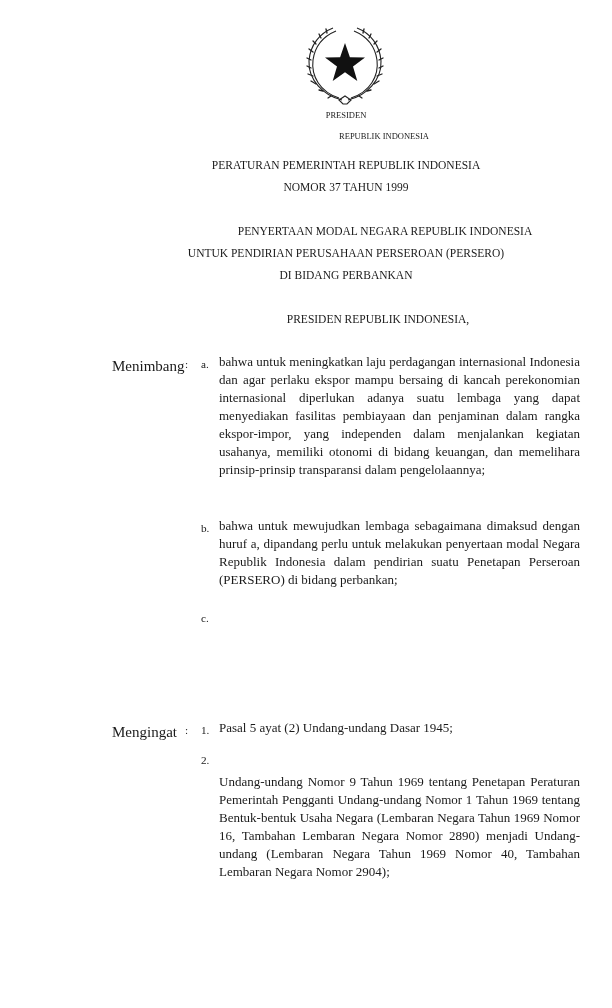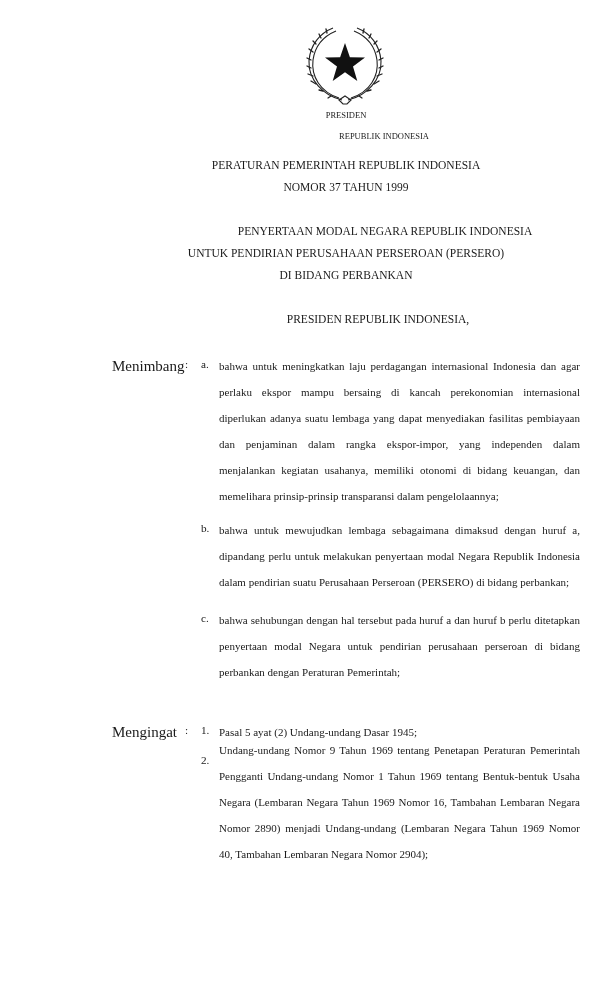--- a/index.html
+++ b/index.html
@@ -11,21 +11,21 @@
     .page { position: absolute; left: 0; top: 0; width: 612px; height: 1008px; margin-left: 40px; }
     .emblem { position: absolute; left: 266px; top: 24px; width: 78px; height: 82px; }
     .center { position: absolute; left: 0; width: 612px; text-align: center; }
     .hdr-small { font-size: 8.5px; line-height: 11px; }
     .title { font-size: 11.5px; line-height: 22px; }
     .label { position: absolute; font-size: 15px; }
     .colon { position: absolute; font-size: 11.2px; }
     .marker { position: absolute; font-size: 11.2px; }
     .para {
       position: absolute; left: 179px; width: 361px;
-      font-size: 11px; line-height: 26px; text-align: justify;
+      font-size: 13px; line-height: 18px; text-align: justify;
       text-align-last: left;
     }
   </style>
 </head>
 <body>
 
 <div class="page">
 
   <svg class="emblem" viewBox="0 0 78 82">
     <g fill="none" stroke="#222" stroke-width="1.1">
@@ -72,27 +72,26 @@
 
   <div class="center title" style="top:308px;padding-left:32px;">PRESIDEN REPUBLIK INDONESIA,</div>
 
   <div class="label" style="left:72px; top:358px;">Menimbang</div>
   <div class="colon" style="left:145px; top:358px;">:</div>
 
   <div class="marker" style="left:161px; top:358px;">a.</div>
   <div class="para" style="top:353px;">bahwa untuk meningkatkan laju perdagangan internasional Indonesia dan agar perlaku ekspor mampu bersaing di kancah perekonomian internasional diperlukan adanya suatu lembaga yang dapat menyediakan fasilitas pembiayaan dan penjaminan dalam rangka ekspor-impor, yang independen dalam menjalankan kegiatan usahanya, memiliki otonomi di bidang keuangan, dan memelihara prinsip-prinsip transparansi dalam pengelolaannya;</div>
 
   <div class="marker" style="left:161px; top:522px;">b.</div>
-  <div class="para" style="top:517px;">bahwa untuk mewujudkan lembaga sebagaimana dimaksud dengan huruf a, dipandang perlu untuk melakukan penyertaan modal Negara Republik Indonesia dalam pendirian suatu Perusahaan Perseroan (PERSERO) di bidang perbankan;</div>
+  <div class="para" style="top:517px;">bahwa untuk mewujudkan lembaga sebagaimana dimaksud dengan huruf a, dipandang perlu untuk melakukan penyertaan modal Negara Republik Indonesia dalam pendirian suatu Penetapan Perseroan (PERSERO) di bidang perbankan;</div>
 
   <div class="marker" style="left:161px; top:612px;">c.</div>
-  <div class="para" style="top:607px;">bahwa sehubungan dengan hal tersebut pada huruf a dan huruf b perlu ditetapkan penyertaan modal Negara untuk pendirian perusahaan perseroan di bidang perbankan dengan Peraturan Pemerintah;</div>
 
   <div class="label" style="left:72px; top:724px;font-family:Liberation Serif, serif;">Mengingat</div>
   <div class="colon" style="left:145px; top:724px;">:</div>
 
   <div class="marker" style="left:161px; top:724px;">1.</div>
   <div class="para" style="top:719px;">Pasal 5 ayat (2) Undang-undang Dasar 1945;</div>
 
   <div class="marker" style="left:161px; top:754px;">2.</div>
-  <div class="para" style="top:737px;">Undang-undang Nomor 9 Tahun 1969 tentang Penetapan Peraturan Pemerintah Pengganti Undang-undang Nomor 1 Tahun 1969 tentang Bentuk-bentuk Usaha Negara (Lembaran Negara Tahun 1969 Nomor 16, Tambahan Lembaran Negara Nomor 2890) menjadi Undang-undang (Lembaran Negara Tahun 1969 Nomor 40, Tambahan Lembaran Negara Nomor 2904);</div>
+  <div class="para" style="top:773px;">Undang-undang Nomor 9 Tahun 1969 tentang Penetapan Peraturan Pemerintah Pengganti Undang-undang Nomor 1 Tahun 1969 tentang Bentuk-bentuk Usaha Negara (Lembaran Negara Tahun 1969 Nomor 16, Tambahan Lembaran Negara Nomor 2890) menjadi Undang-undang (Lembaran Negara Tahun 1969 Nomor 40, Tambahan Lembaran Negara Nomor 2904);</div>
 
 </div>
 
 </body></html>

